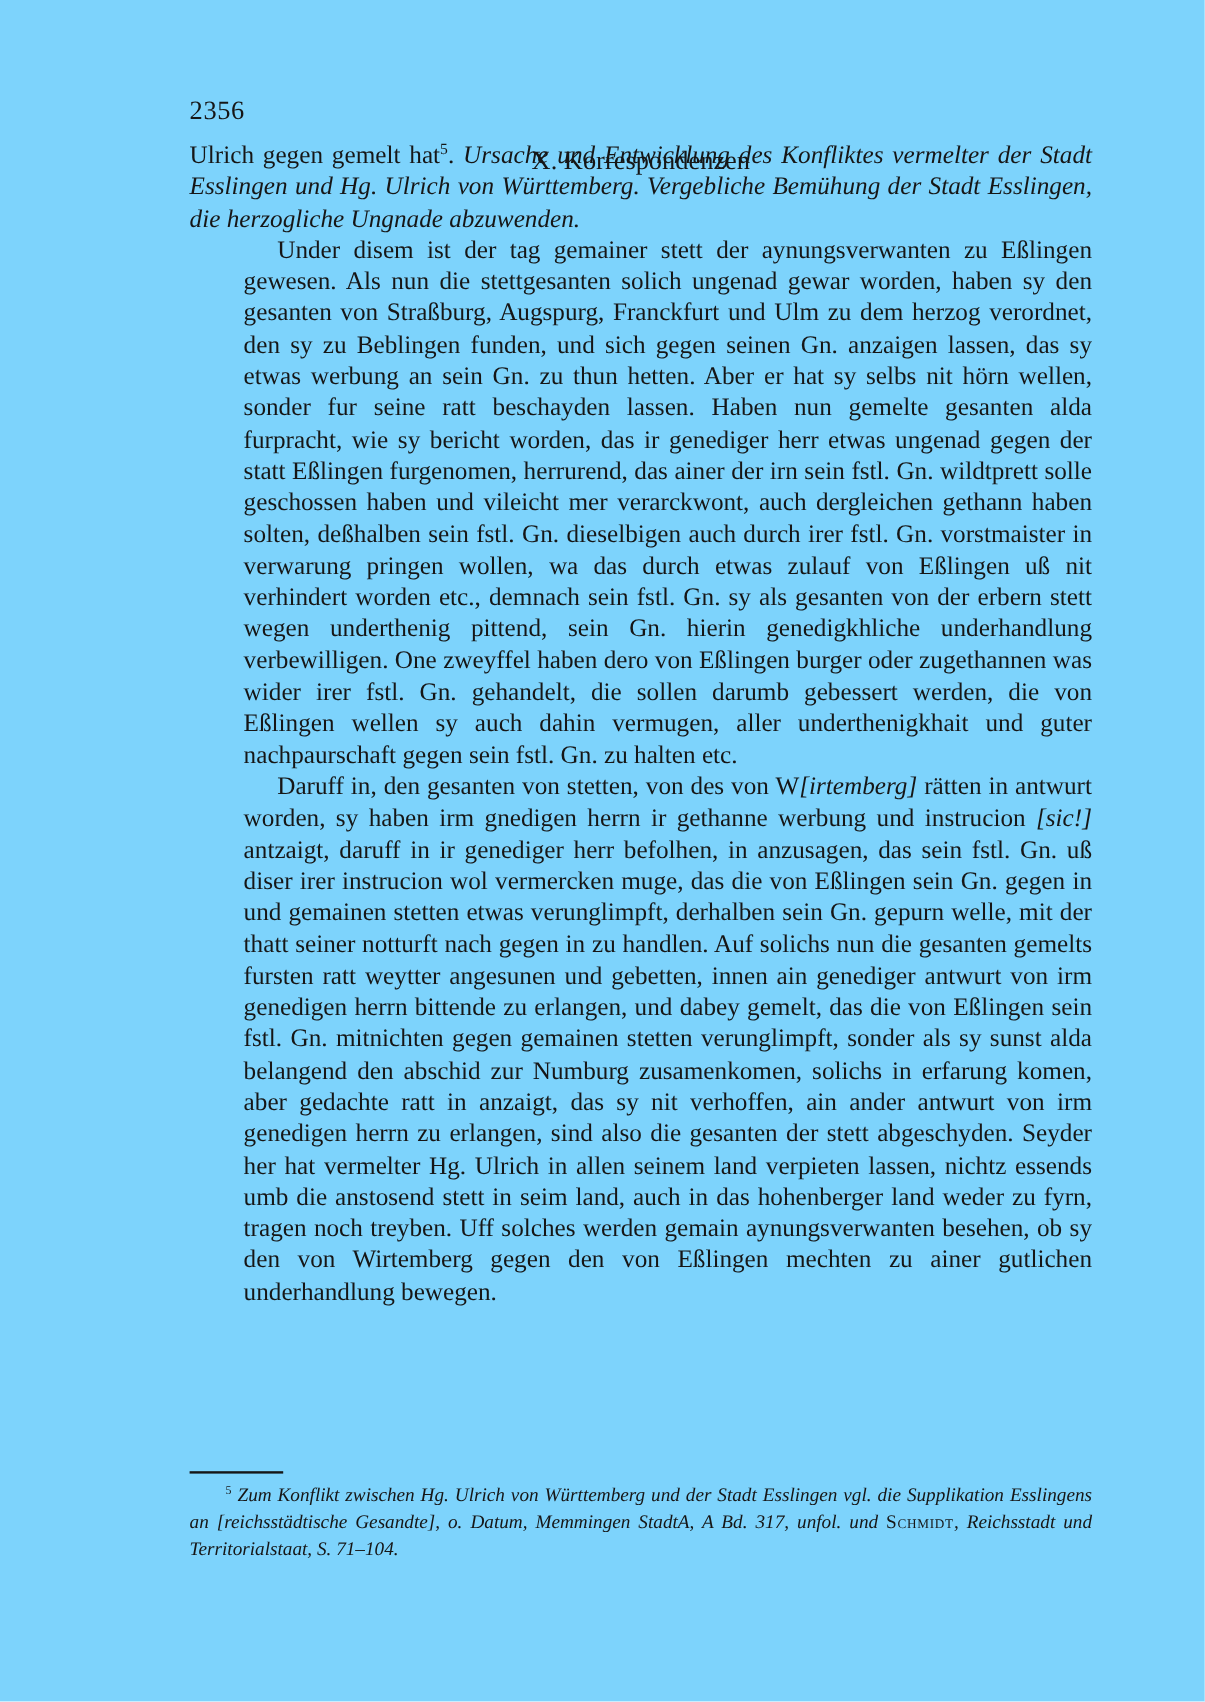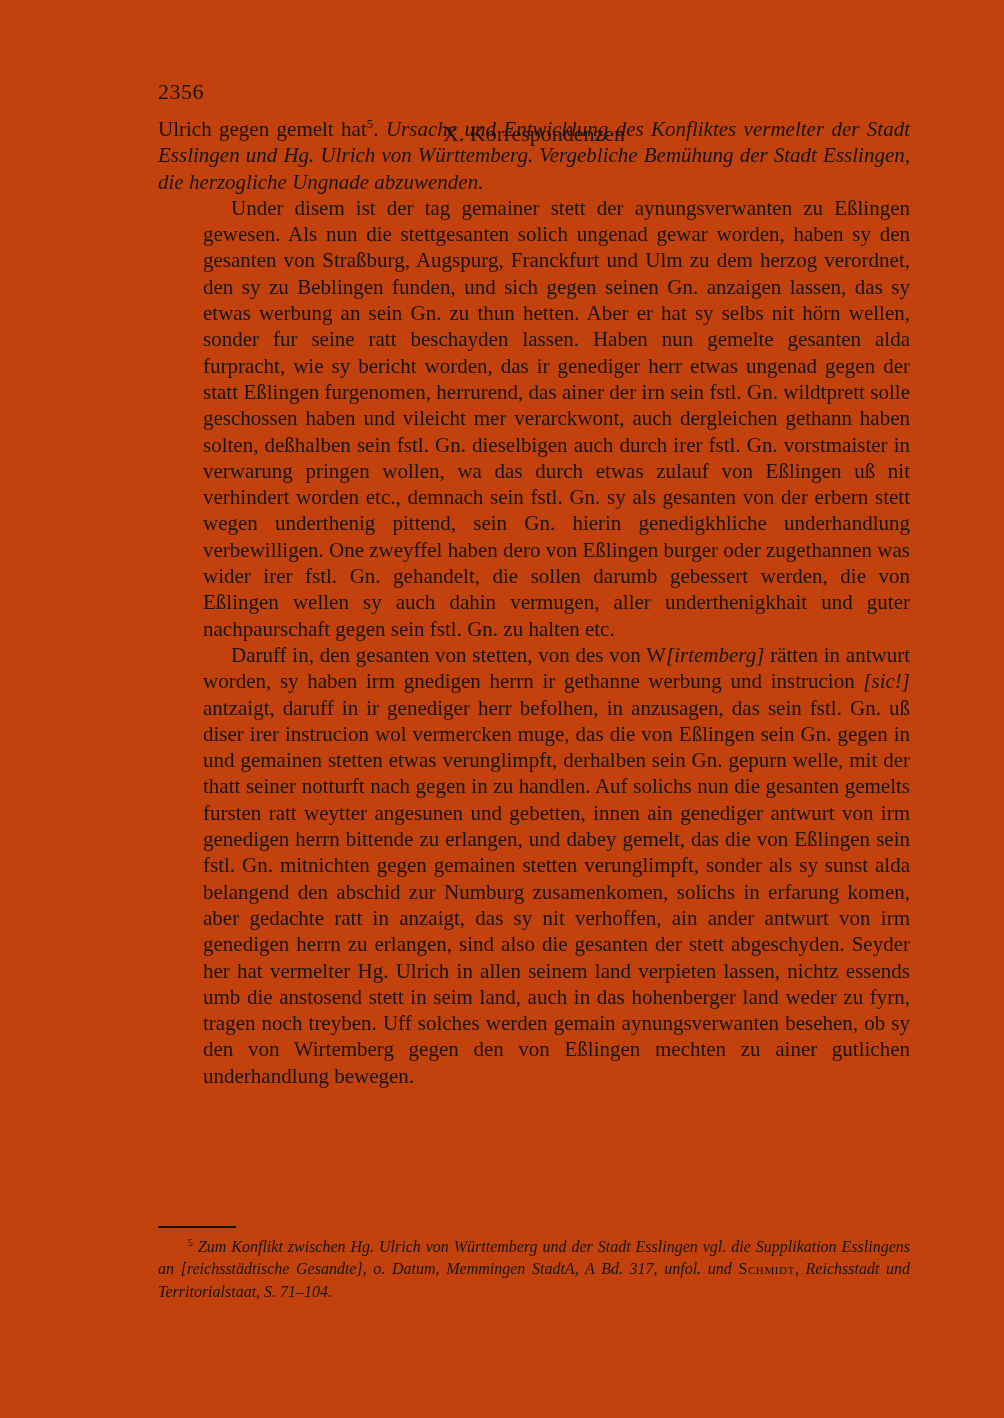--- a/index.html
+++ b/index.html
@@ -1,21 +1,21 @@
 <!DOCTYPE html>
 <html><head>
 <meta charset="utf-8">
 <style>
   * { margin: 0; padding: 0; box-sizing: border-box; }
   html, body { background: #ffffff; }
   .page {
     position: relative;
     width: 1004px;
     height: 1418px;
-    background: #c2410c;
+    background: #7dd3fc;
     color: #161616;
     font-family: "Liberation Serif", serif;
     overflow: hidden;
   }
   .header-row {
     position: absolute;
     top: 78px;
     left: 158px;
     width: 752px;
     height: 28px;

